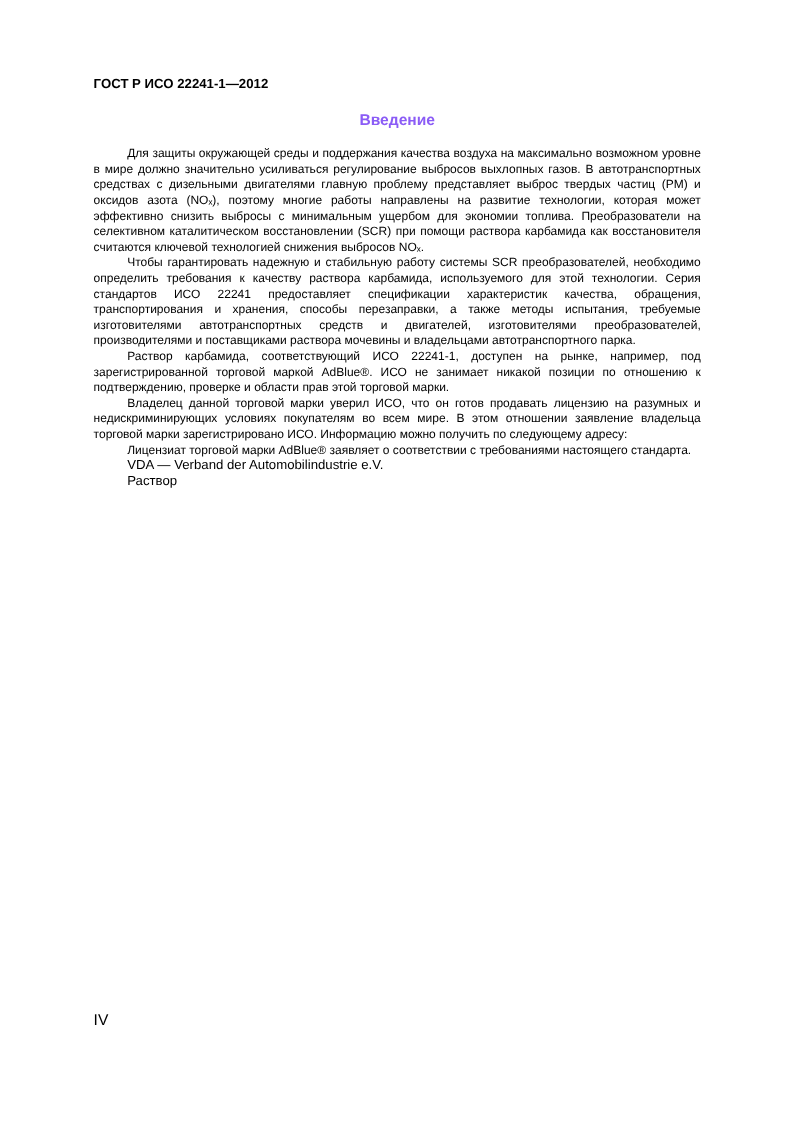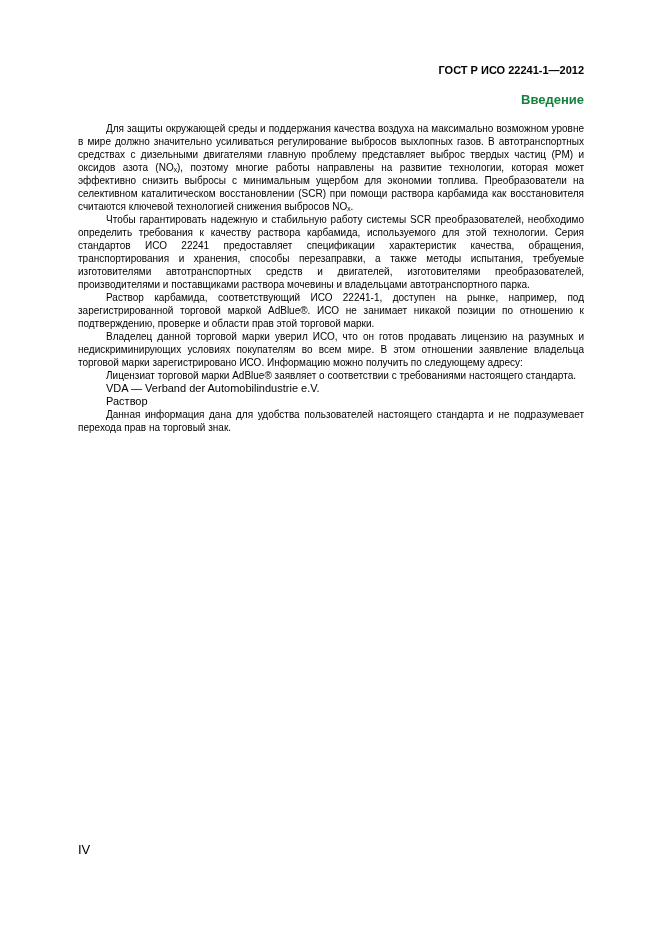--- a/index.html
+++ b/index.html
@@ -18,27 +18,26 @@
     position: absolute;
     top: 64px;
     left: 78px;
     width: 506px;
   }
   .doc-header {
     font-size: 11px;
     font-weight: bold;
     color: #000000;
     margin-bottom: 16px;
-    text-align: right;
   }
   .doc-title {
     font-size: 13px;
     font-weight: bold;
-    text-align: right;
-    color: #15803d;
+    text-align: center;
+    color: #8b5cf6;
     margin-bottom: 15px;
   }
   .para {
     font-size: 10px;
     line-height: 13px;
     color: #000000;
     text-align: justify;
     text-indent: 28px;
   }
   .address-block {
@@ -75,18 +74,17 @@
 
     <p class="para">Владелец данной торговой марки уверил ИСО, что он готов продавать лицензию на разумных и недискриминирующих условиях покупателям во всем мире. В этом отношении заявление владельца торговой марки зарегистрировано ИСО. Информацию можно получить по следующему адресу:</p>
 
     <p class="para">Лицензиат торговой марки AdBlue® заявляет о соответствии с требованиями настоящего стандарта.</p>
 
     <div class="address-block">
       <div class="address-line">VDA — Verband der Automobilindustrie e.V.</div>
       <div class="address-line">Раствор</div>
     </div>
 
-    <p class="para">Данная информация дана для удобства пользователей настоящего стандарта и не подразумевает перехода прав на торговый знак.</p>
 
   </div>
 
   <div class="page-number">IV</div>
 </div>
 
 </body></html>

